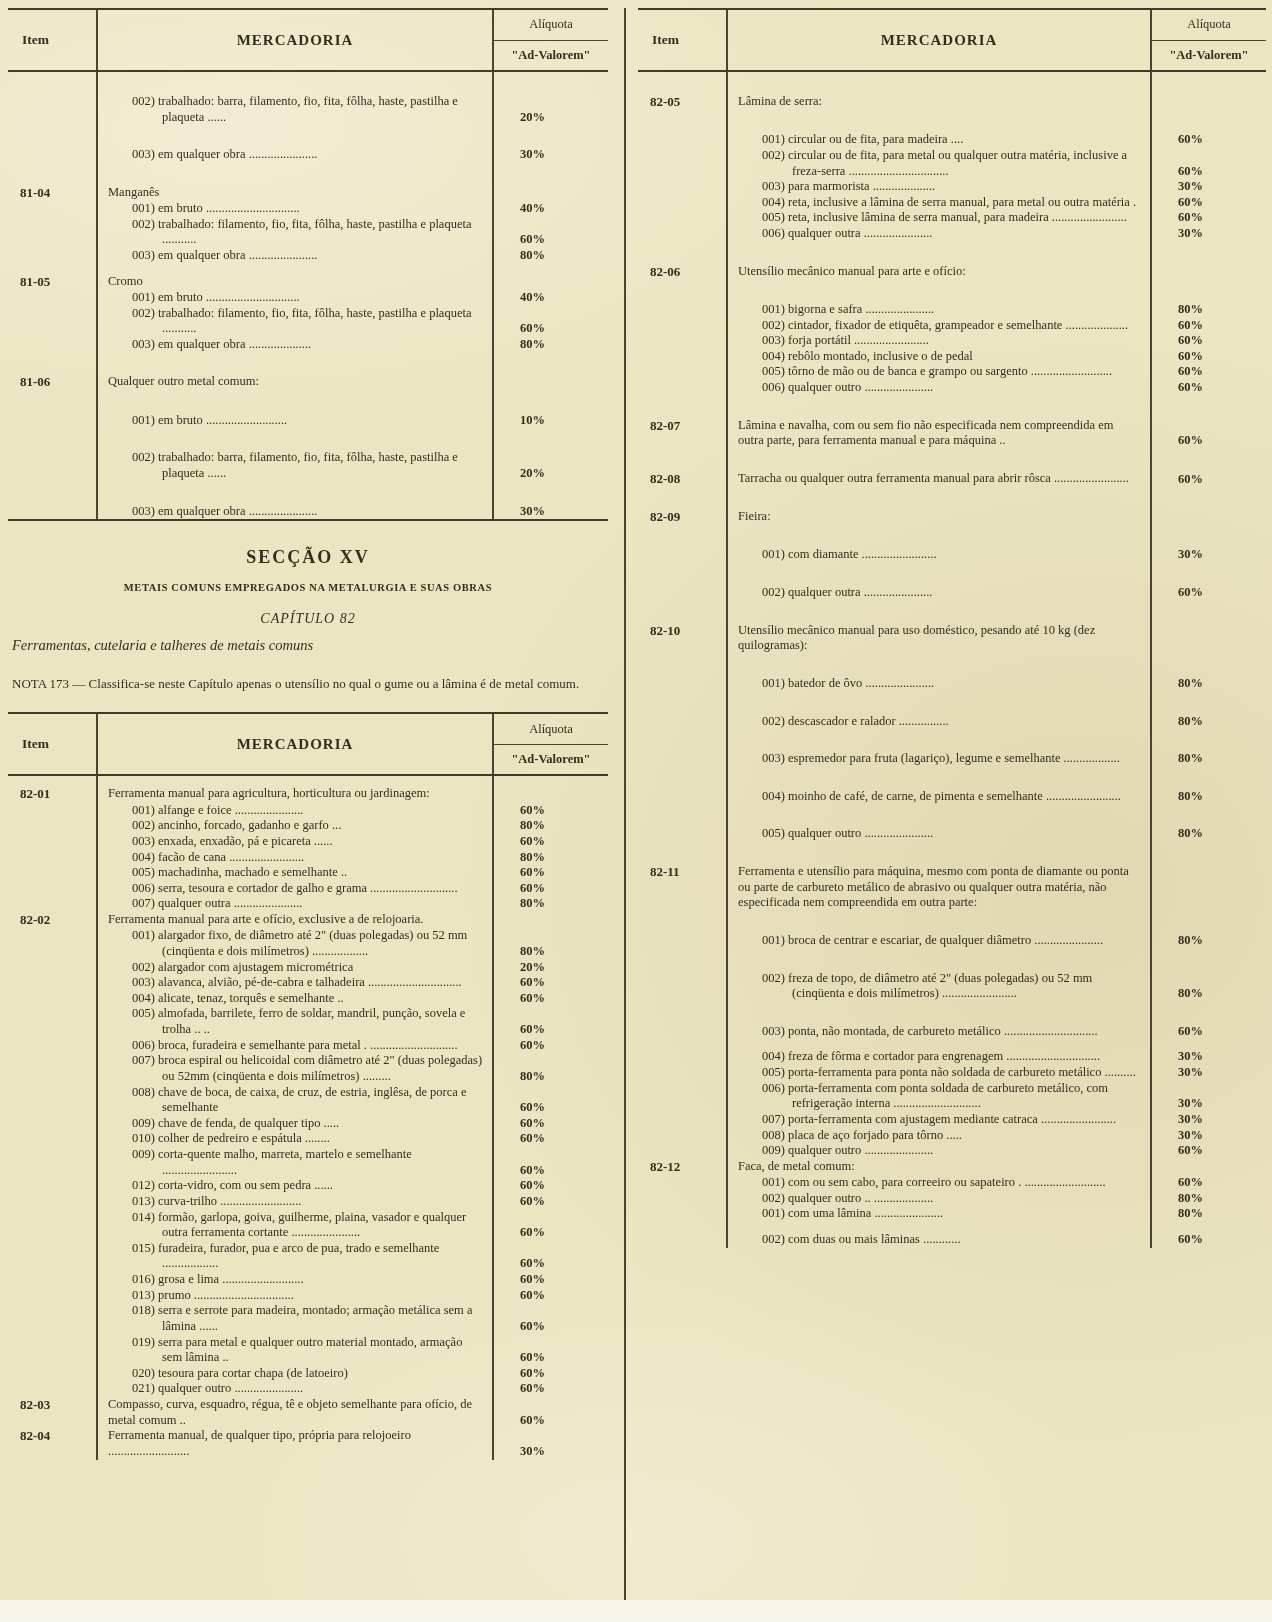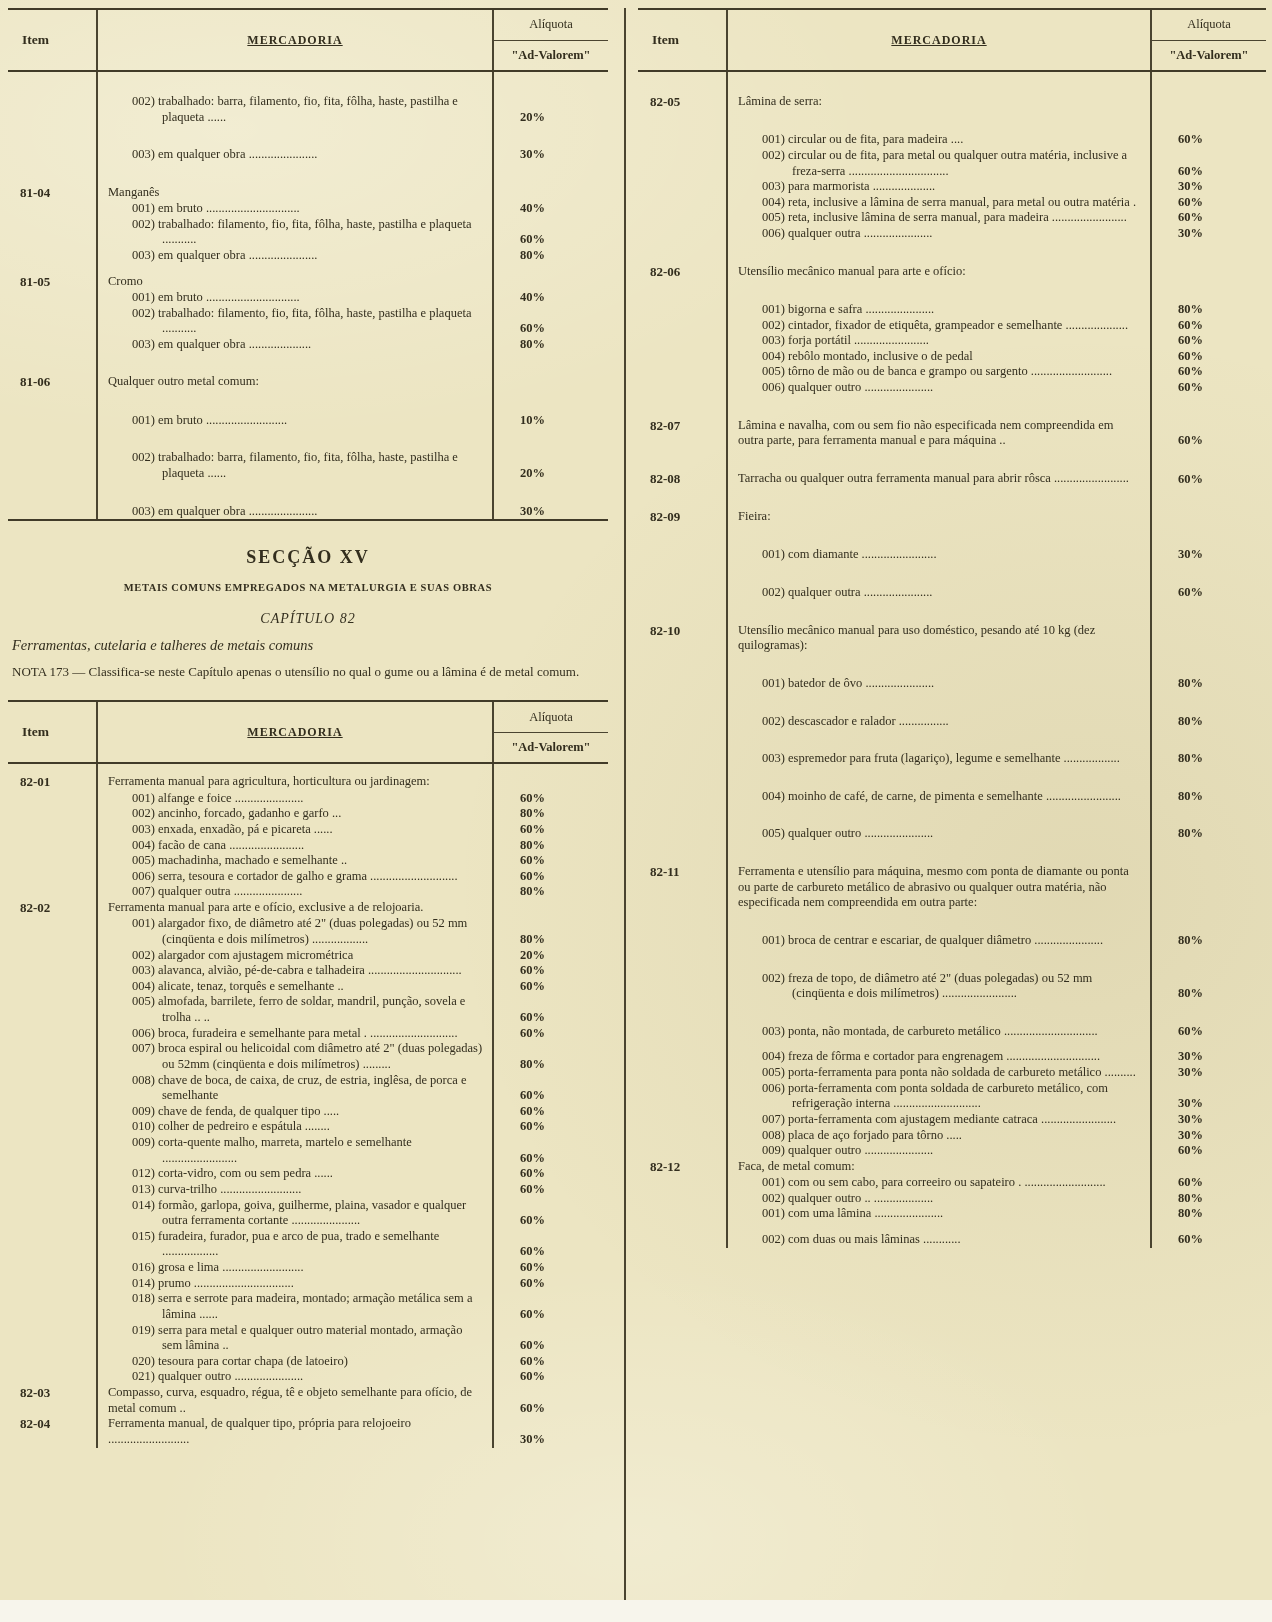--- a/index.html
+++ b/index.html
@@ -23,21 +23,21 @@
 
   
   .thead {
     display: flex;
     border-top: 2px solid #413b28;
     border-bottom: 2px solid #413b28;
     min-height: 64px;
     font-weight: bold;
   }
   .h-item { flex: 0 0 88px; display: flex; align-items: center; padding-left: 14px; font-size: 13.5px; }
-  .h-desc { flex: 1; border-left: 2px solid #4a4430; display: flex; align-items: center; justify-content: center; font-size: 12px; letter-spacing: 1px; text-decoration: underline; }
+  .h-desc { flex: 1; border-left: 2px solid #4a4430; display: flex; align-items: center; justify-content: center; font-size: 15px; letter-spacing: 1px; }
   .h-rate { flex: 0 0 116px; border-left: 2px solid #4a4430; display: flex; flex-direction: column; font-size: 12.5px; }
   .h-rate-top { flex: 1; display: flex; align-items: center; justify-content: center; border-bottom: 1.5px solid #4a4430; font-weight: normal; }
   .h-rate-bottom { flex: 1; display: flex; align-items: center; justify-content: center; }
 
   
   .tbody { width: 100%; }
   .row { display: flex; align-items: stretch; font-size: 12.5px; line-height: 1.25; }
   .c-item { flex: 0 0 88px; padding-left: 12px; font-weight: bold; font-size: 13px; }
   .c-desc { flex: 1; border-left: 2px solid #4a4430; padding: 0 8px 0 10px; text-align: left; }
   .c-desc.i1 { padding-left: 64px; text-indent: -30px; }
@@ -47,21 +47,21 @@
   .row.gap2 > div { padding-top: 22px; }
   .table1 { border-bottom: 2px solid #413b28; }
   .table2 { margin-top: 6px; }
 
   
   .section { padding: 2px 4px; }
   .sec-title { text-align: center; font-weight: bold; font-size: 18px; letter-spacing: 2px; margin-top: 24px; }
   .sec-sub { text-align: center; font-weight: bold; font-size: 10.5px; letter-spacing: 0.6px; margin-top: 14px; }
   .sec-cap { text-align: center; font-style: italic; font-size: 14px; margin-top: 18px; letter-spacing: 1px; }
   .sec-chap { text-align: left; font-style: italic; font-size: 14.5px; margin-top: 10px; }
-  .sec-nota { font-size: 13px; text-align: justify; margin-top: 10px; margin-bottom: 12px; line-height: 1.25; }
+  .sec-nota { font-size: 13px; text-align: justify; margin-top: 22px; margin-bottom: 12px; line-height: 1.25; }
 
   .bottom-edge { position: absolute; left: 0; right: 0; bottom: 0; height: 22px; background: #f7f5ec; }
 </style>
 </head>
 <body>
 
 <div class="page">
   <div class="cols">
 
     <div class="col-left">
@@ -365,21 +365,21 @@
             </div>
             <div class="row">
               <div class="c-item"></div>
               <div class="c-desc i1">016) grosa e lima ..........................</div>
               <div class="c-rate">
                 <span>60%</span>
               </div>
             </div>
             <div class="row">
               <div class="c-item"></div>
-              <div class="c-desc i1">014) prumo ................................</div>
+              <div class="c-desc i1">013) prumo ................................</div>
               <div class="c-rate">
                 <span>60%</span>
               </div>
             </div>
             <div class="row">
               <div class="c-item"></div>
               <div class="c-desc i1">018) serra e serrote para madeira, montado; armação metálica sem a lâmina ......</div>
               <div class="c-rate">
                 <span>60%</span>
               </div>

